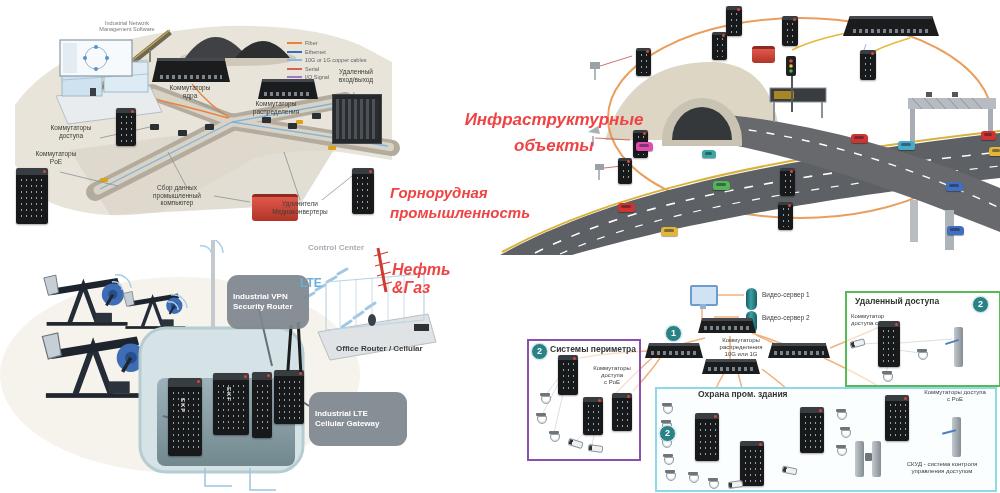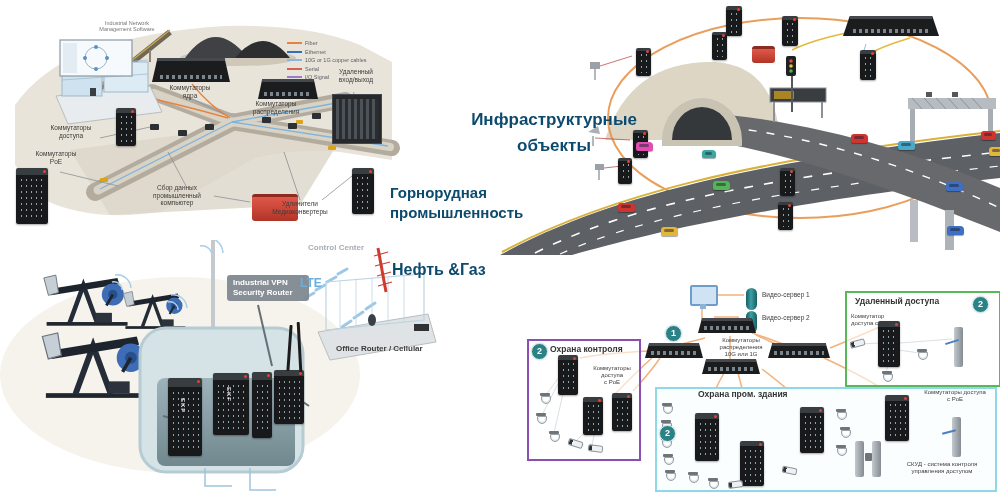--- a/index.html
+++ b/index.html
@@ -3,26 +3,26 @@
 <meta charset="utf-8">
 <style>
   html,body{margin:0;padding:0;background:#fff;}
   #canvas{position:relative;width:1000px;height:493px;background:#ffffff;overflow:hidden;
           font-family:"Liberation Sans","DejaVu Sans",sans-serif;}
   .scene{position:absolute;}
   .abs{position:absolute;}
   svg{display:block;}
 
   
-  .t-title{position:absolute;font-weight:bold;color:#0c4a6e;white-space:pre-line;}
+  .t-title{position:absolute;font-weight:bold;color:#ef4444;white-space:pre-line;font-style:italic;}
   .tiny{position:absolute;font-size:6.5px;line-height:1.18;color:#3c3c3c;white-space:pre-line;text-align:center;}
   .tiny-l{text-align:left;}
   .micro{position:absolute;font-size:5.5px;line-height:1.15;color:#777;white-space:pre-line;text-align:center;}
   .glabel{position:absolute;background:rgba(126,134,142,.93);color:#fff;font-weight:bold;font-size:8px;
-          line-height:1.25;padding:3px 6px;border-radius:3px;white-space:pre-line;}
+          line-height:1.25;padding:17px 6px;border-radius:11px;white-space:pre-line;}
 
   
   .vswitch{position:absolute;background:linear-gradient(180deg,#383d41 0 12%,#17191b 12%);border-radius:2px;
            box-shadow:0 1px 2px rgba(0,0,0,.35);}
   .vswitch::before{content:"";position:absolute;left:3px;right:3px;top:16%;bottom:9%;
            background-image:radial-gradient(circle,#8fa3ad .9px,transparent 1.1px);background-size:5px 6px;}
   .vswitch::after{content:"";position:absolute;right:2px;top:2px;width:3px;height:3px;border-radius:50%;background:#d8463a;}
   .rack1u{position:absolute;background:#1a1c1e;clip-path:polygon(7% 0,93% 0,100% 100%,0 100%);}
   .rack1u::before{content:"";position:absolute;left:7%;right:7%;top:0;height:3px;background:#45494d;}
   .rack1u::after{content:"";position:absolute;left:10%;right:10%;bottom:3px;height:4px;
@@ -366,20 +366,22 @@
     <div class="vswitch" style="left:213px;top:133px;width:36px;height:62px;">
       <span class="brand" style="left:13px;top:14px;">EKF</span>
       </div>
     <div class="vswitch" style="left:252px;top:132px;width:20px;height:66px;"></div>
     <div class="vswitch" style="left:274px;top:130px;width:30px;height:54px;"></div>
     <div class="antenna" style="left:288px;top:85px;height:46px;transform:rotate(4deg);"></div>
     <div class="antenna" style="left:298px;top:82px;height:50px;transform:rotate(-3deg);"></div>
 
     <div class="glabel" style="left:227px;top:35px;width:70px;">Industrial VPN
 Security Router</div>
+    <div class="glabel" style="left:309px;top:152px;width:86px;">Industrial LTE
+Cellular Gateway</div>
 
     <div class="abs" style="left:300px;top:36px;font-size:12px;font-weight:bold;color:#6aaede;">LTE</div>
     <div class="abs" style="left:308px;top:3px;font-size:8px;font-weight:bold;color:#a7adb3;text-align:right;">Control Center</div>
     <div class="abs" style="left:336px;top:104px;font-size:8px;font-weight:bold;color:#3a3a3a;">Office Router / Cellular</div>
   </div>
 
   <div class="t-title" style="left:392px;top:261px;width:100px;font-size:16px;">Нефть &amp;Газ</div>
 
   <div class="scene" style="left:440px;top:255px;width:560px;height:238px;">
     <svg width="560" height="238" viewBox="0 0 560 238" style="position:absolute;left:0;top:0;">
@@ -439,21 +441,21 @@
     <div class="rack1u" style="left:258px;top:63px;width:58px;height:15px;"></div>
     <div class="rack1u" style="left:205px;top:88px;width:58px;height:15px;"></div>
     <div class="rack1u" style="left:328px;top:88px;width:62px;height:15px;"></div>
     <div class="rack1u" style="left:262px;top:104px;width:58px;height:15px;"></div>
     <div class="tiny" style="left:272px;top:82px;width:58px;font-size:6px;">Коммутаторы
 распределения
 10G или 1G</div>
 
     <div class="zonebox" style="left: 87px; top: 84px; width: 110px; height: 118px; border: 2.5px solid rgb(138, 79, 176);"></div>
     <div class="badge" style="left: 91px; top: 88px; background: rgb(42, 129, 134);">2</div>
-    <div class="abs" style="left:110px;top:89px;font-size:8.5px;font-weight:bold;color:#333;">Охрана контроля</div>
+    <div class="abs" style="left:110px;top:89px;font-size:8.5px;font-weight:bold;color:#333;">Системы периметра</div>
     <div class="vswitch" style="left:118px;top:100px;width:20px;height:40px;"></div>
     <div class="vswitch" style="left:143px;top:142px;width:20px;height:38px;"></div>
     <div class="vswitch" style="left:172px;top:138px;width:20px;height:38px;"></div>
     <div class="tiny" style="left:148px;top:110px;width:48px;font-size:6px;">Коммутаторы
 доступа
 с PoE</div>
     <div class="dome" style="left:100px;top:138px;"></div>
     <div class="dome" style="left:96px;top:158px;"></div>
     <div class="dome" style="left:109px;top:176px;"></div>
     <div class="bullet" style="left:128px;top:185px;transform:rotate(18deg);"></div>

